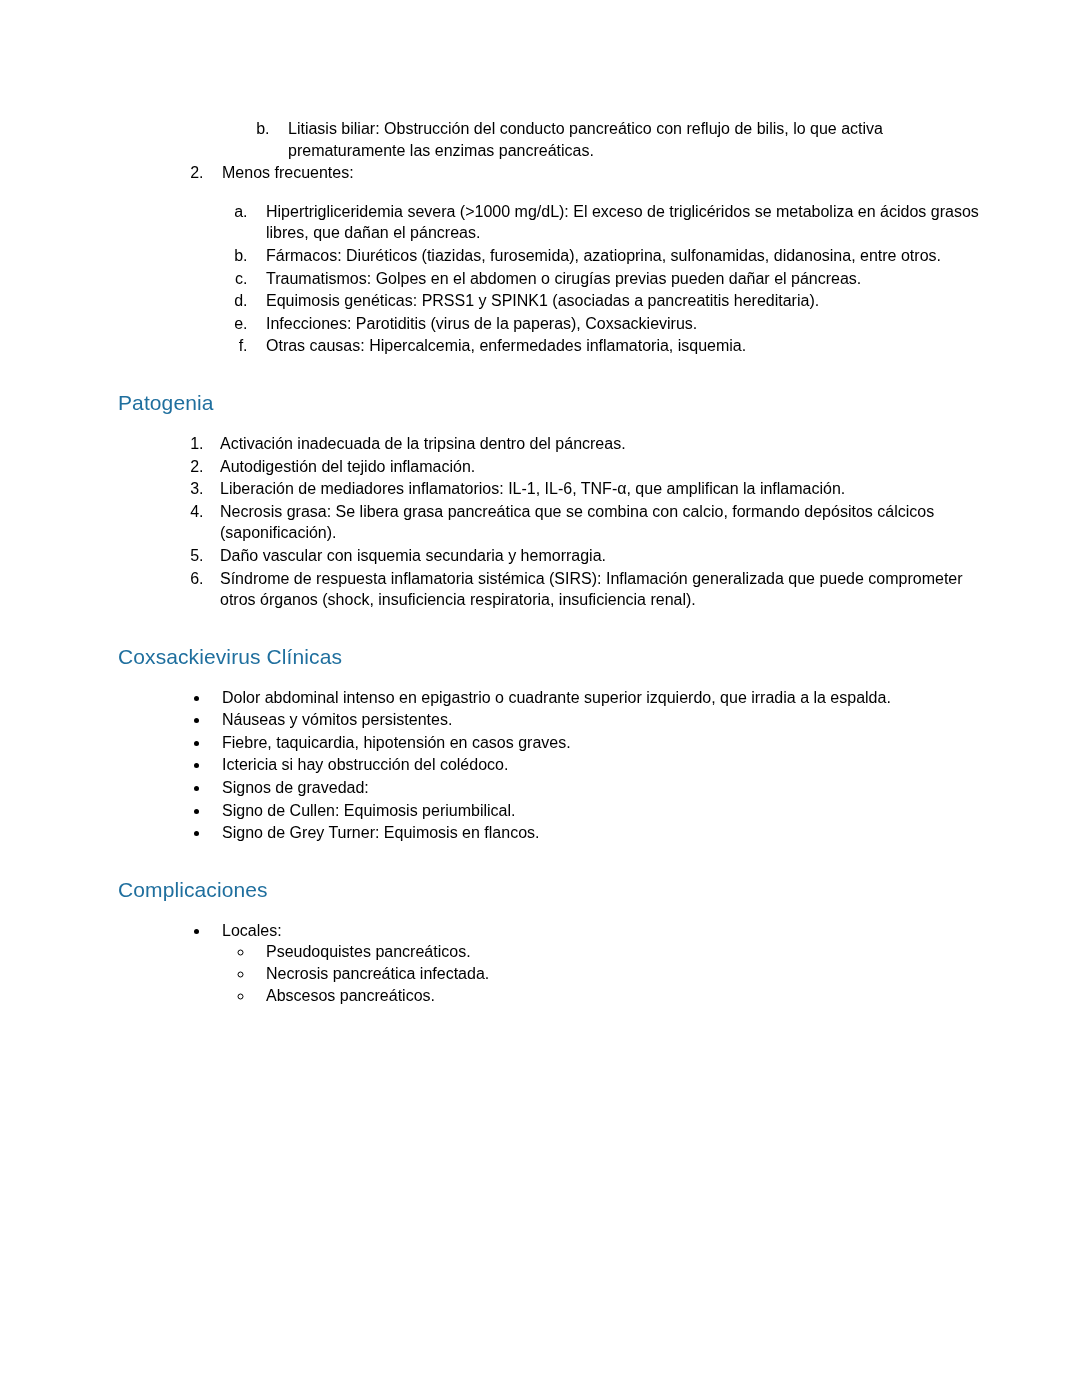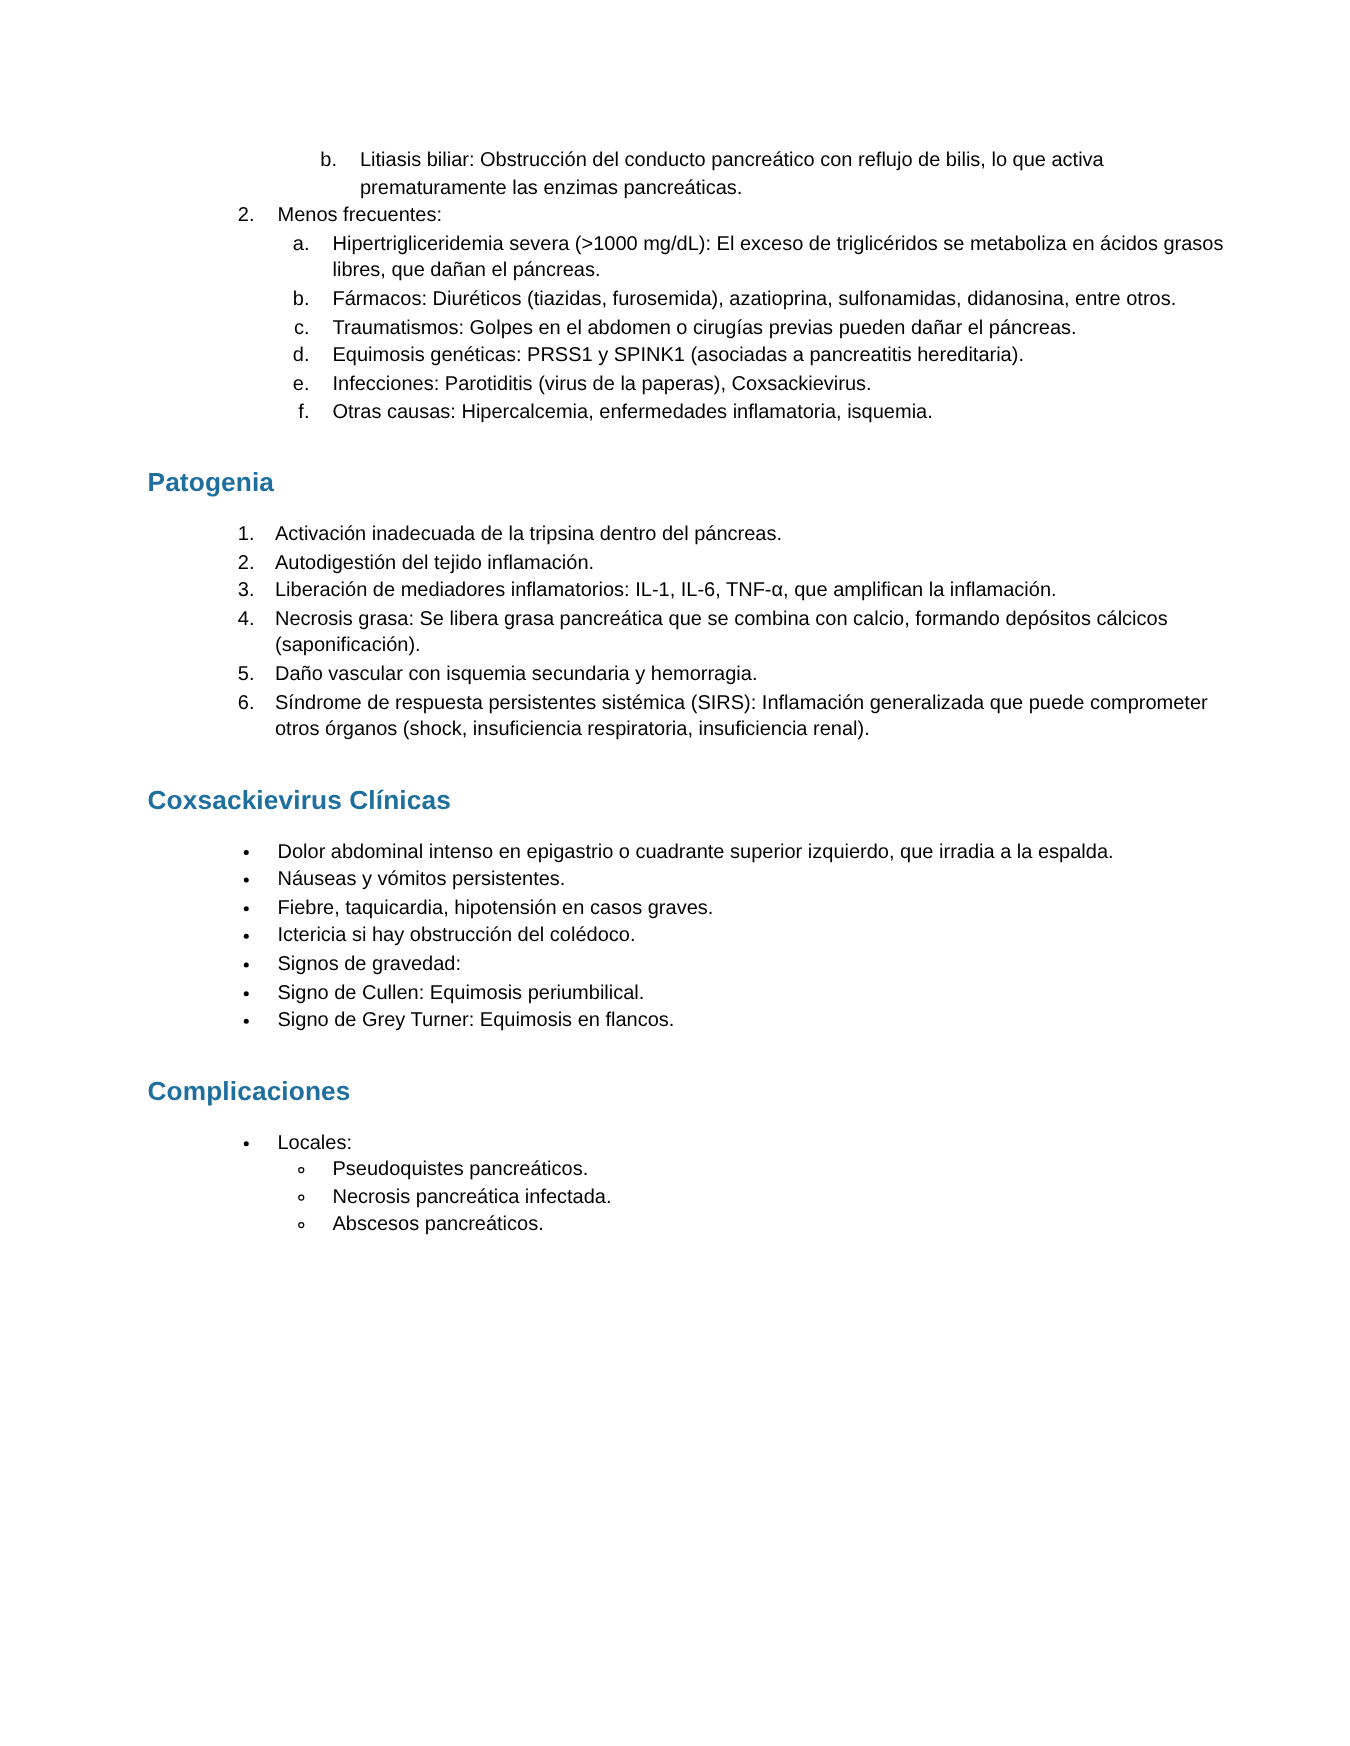--- a/index.html
+++ b/index.html
@@ -15,21 +15,21 @@
   }
   .page {
     width: 1080px;
     min-height: 1397px;
     box-sizing: border-box;
     padding: 118px 96px 60px 118px;
   }
   
   .section-heading {
     color: #1f6f9e;
-    font-weight: bold;
+    font-weight: normal;
     font-size: 21px;
     margin: 34px 0 18px 0;
     letter-spacing: 0.1px;
   }
   
   ol, ul {
     margin: 0;
     padding: 0;
   }
   li {
@@ -49,21 +49,21 @@
   .num-list-top {
     list-style-type: decimal;
     margin-left: 60px;
     padding-left: 30px;
   }
   .num-list-top > li {
     padding-left: 14px;
   }
   .num-list-top > li > .alpha-list {
     margin-left: 36px;
-    margin-top: 1px;
+    margin-top: 17px;
   }
   
   .num-list {
     list-style-type: decimal;
     margin-left: 58px;
     padding-left: 32px;
   }
   .num-list > li {
     padding-left: 12px;
     margin-bottom: 1px;
@@ -113,21 +113,21 @@
     </li>
   </ol>
 
   <h2 class="section-heading">Patogenia</h2>
   <ol class="num-list">
     <li>Activación inadecuada de la tripsina dentro del páncreas.</li>
     <li>Autodigestión del tejido inflamación.</li>
     <li>Liberación de mediadores inflamatorios: IL-1, IL-6, TNF-α, que amplifican la inflamación.</li>
     <li>Necrosis grasa: Se libera grasa pancreática que se combina con calcio, formando depósitos cálcicos (saponificación).</li>
     <li>Daño vascular con isquemia secundaria y hemorragia.</li>
-    <li>Síndrome de respuesta persistentes sistémica (SIRS): Inflamación generalizada que puede comprometer otros órganos (shock, insuficiencia respiratoria, insuficiencia renal).</li>
+    <li>Síndrome de respuesta inflamatoria sistémica (SIRS): Inflamación generalizada que puede comprometer otros órganos (shock, insuficiencia respiratoria, insuficiencia renal).</li>
   </ol>
 
   <h2 class="section-heading">Coxsackievirus Clínicas</h2>
   <ul class="bullet-list">
     <li>Dolor abdominal intenso en epigastrio o cuadrante superior izquierdo, que irradia a la espalda.</li>
     <li>Náuseas y vómitos persistentes.</li>
     <li>Fiebre, taquicardia, hipotensión en casos graves.</li>
     <li>Ictericia si hay obstrucción del colédoco.</li>
     <li>Signos de gravedad:</li>
     <li>Signo de Cullen: Equimosis periumbilical.</li>

